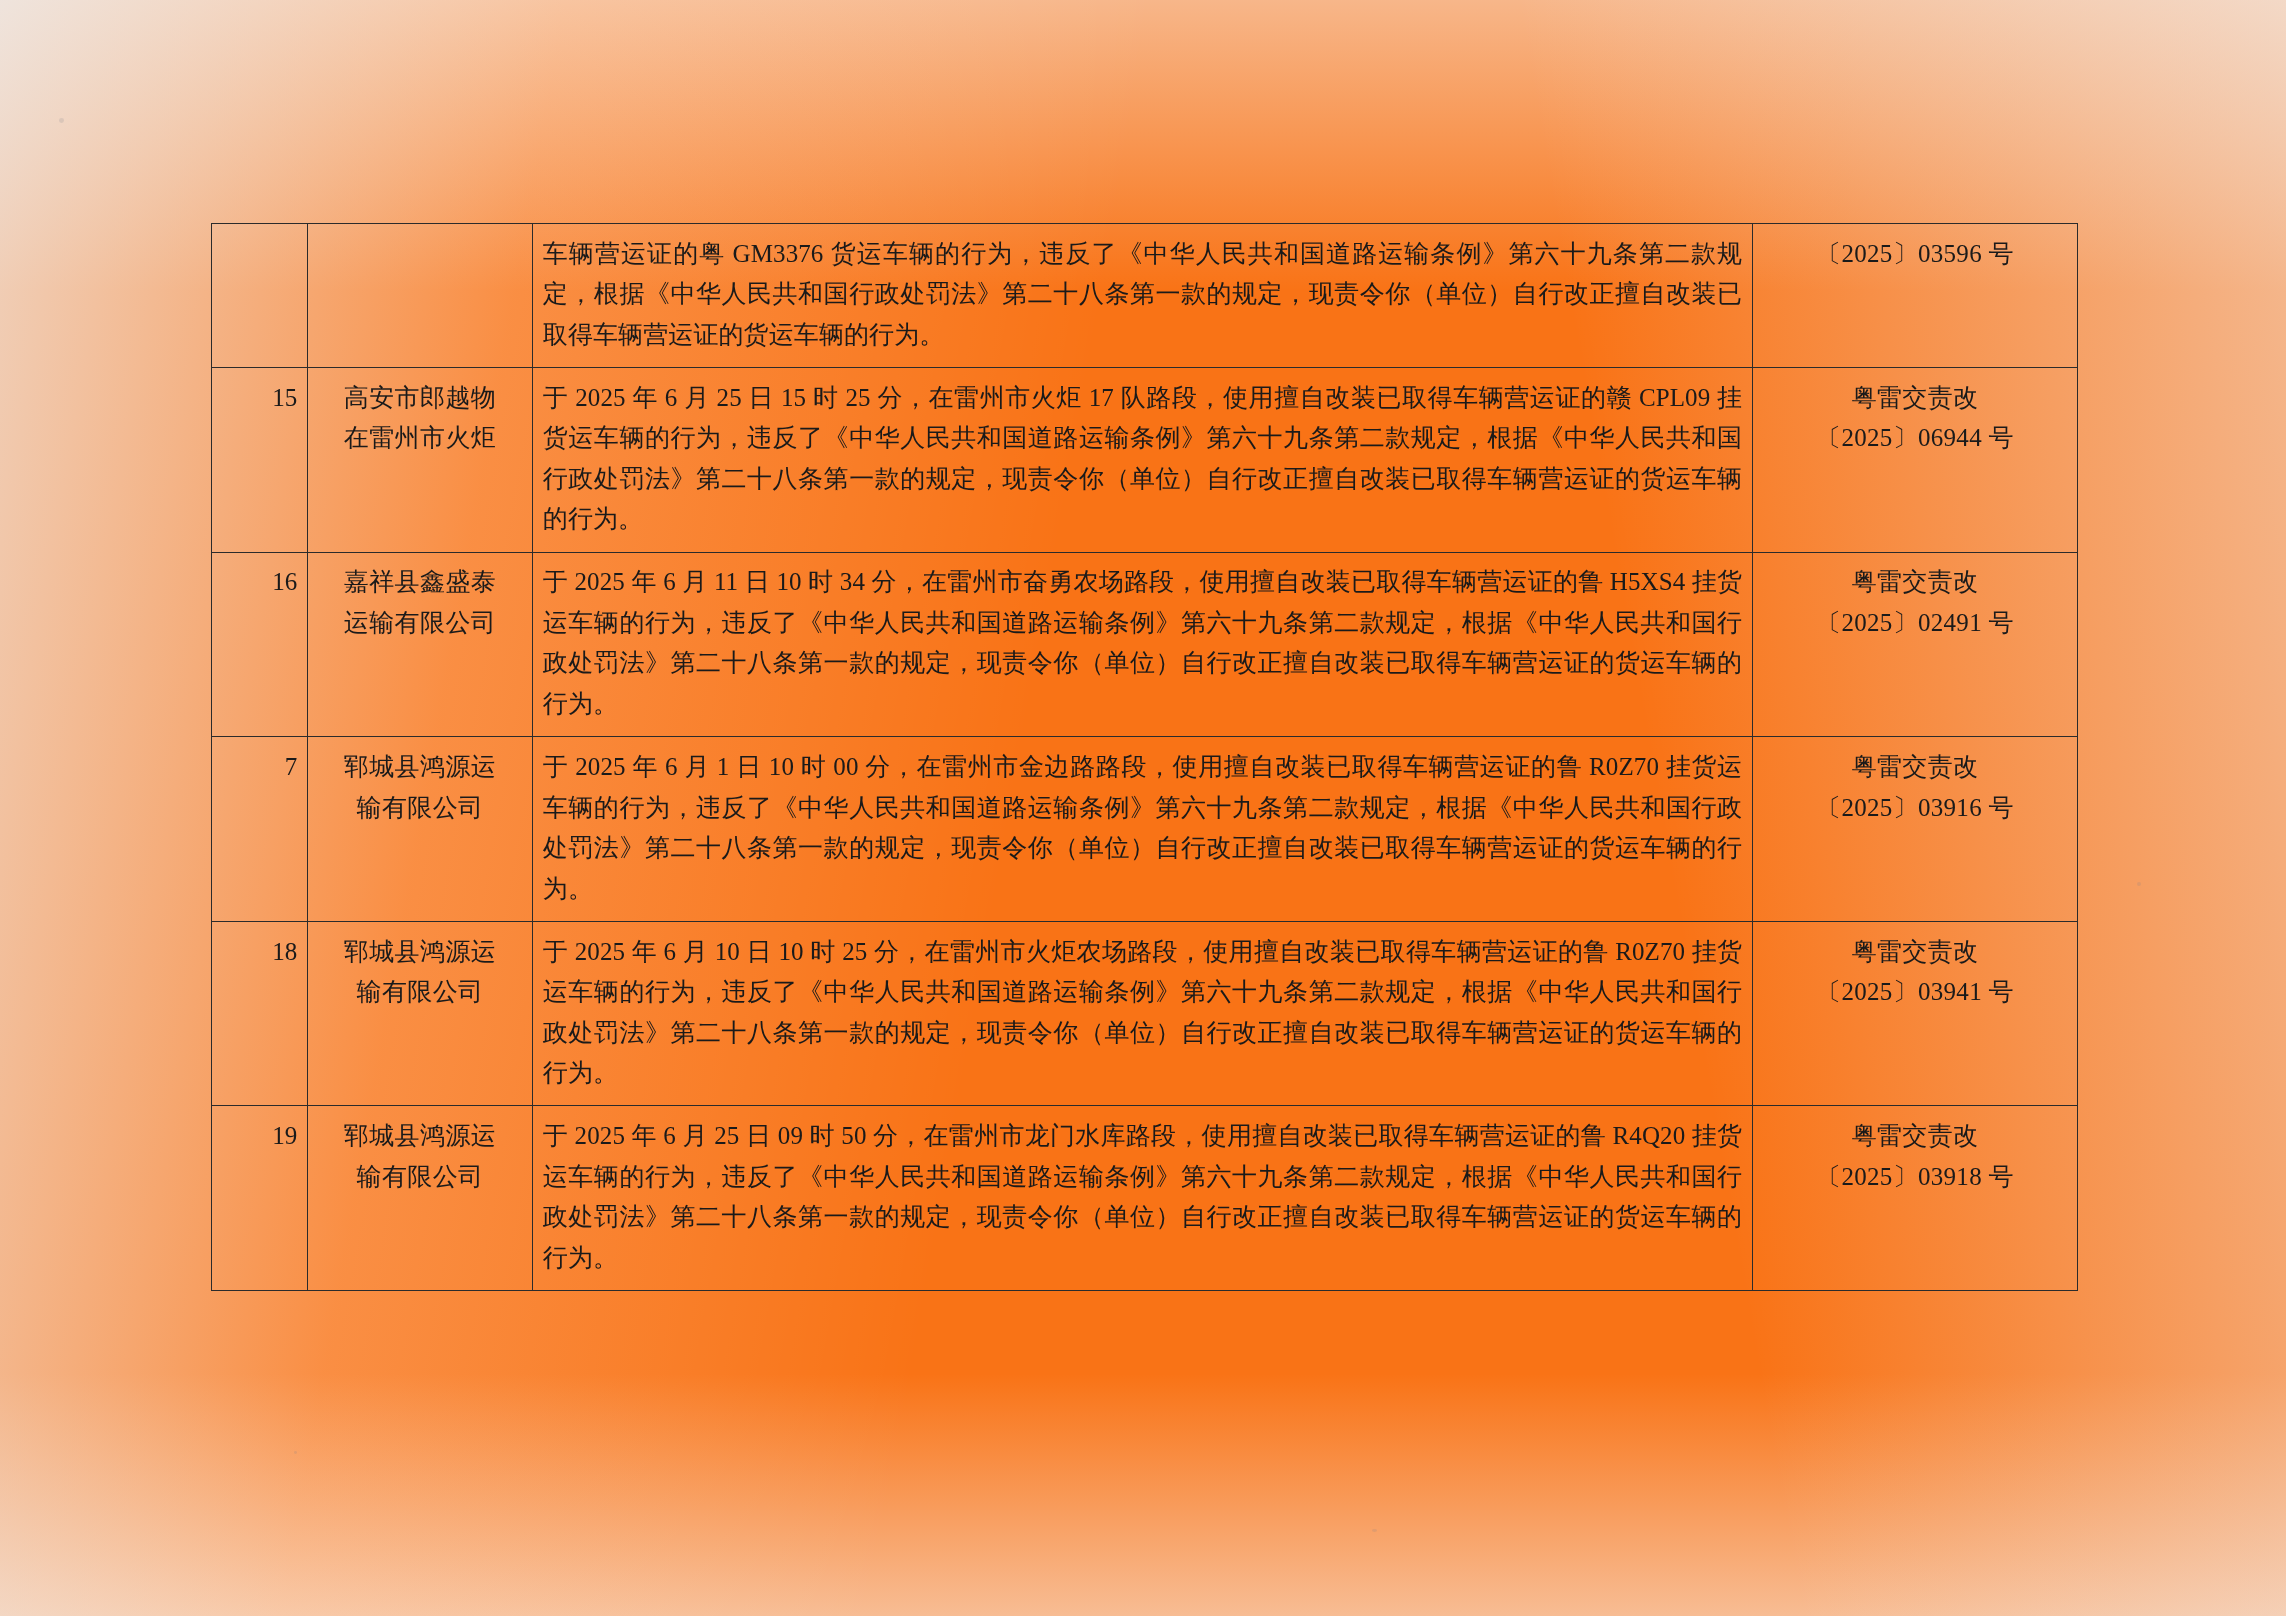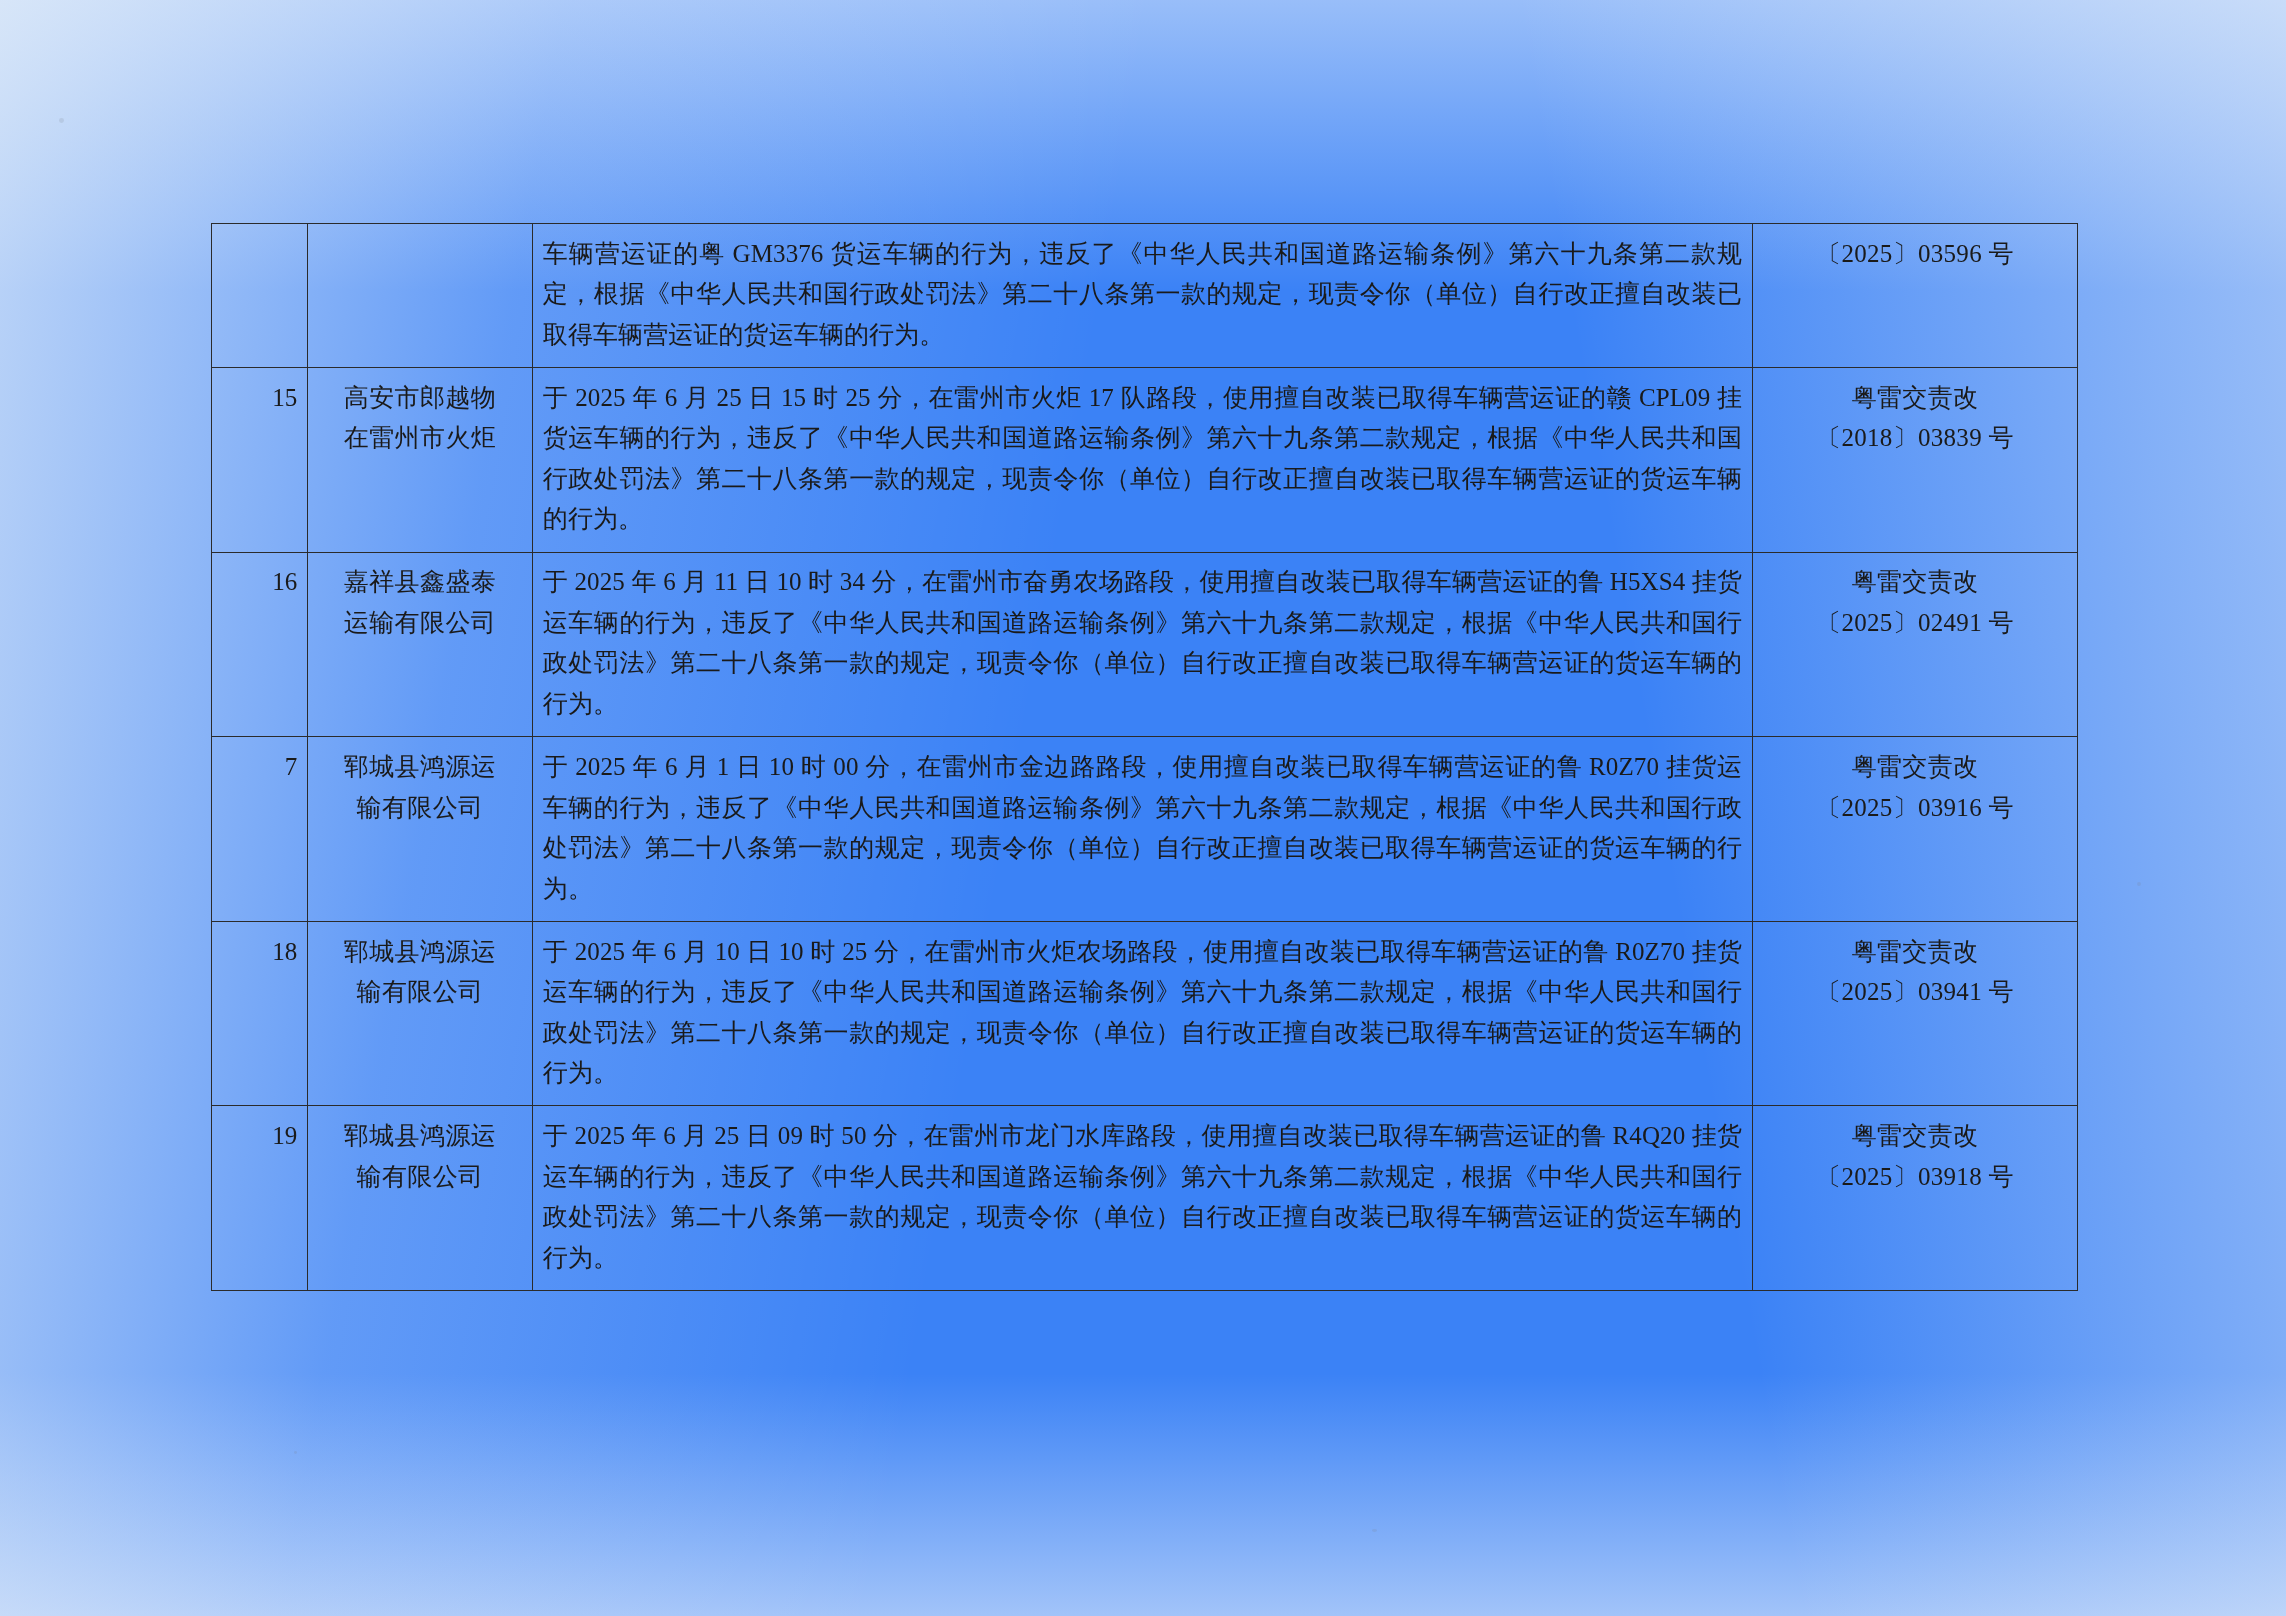--- a/index.html
+++ b/index.html
@@ -11,21 +11,21 @@
     width: 2287px;
     height: 1616px;
     font-family: "Liberation Serif", "DejaVu Serif", serif;
     color: #1a1a1a;
     position: relative;
     overflow: hidden;
   }
   .page {
     position: absolute;
     inset: 0;
-    background: #3b82f6;
+    background: #f97316;
     font-family: Liberation Serif, serif;
   }
   
   .paper-tint {
     position: absolute;
     inset: 0;
     background:
       linear-gradient(100deg, rgba(236,243,248,0.75) 0%, rgba(252,252,250,0.2) 22%, rgba(255,255,255,0) 45%),
       linear-gradient(260deg, rgba(240,245,249,0.55) 0%, rgba(255,255,255,0) 30%),
       linear-gradient(180deg, rgba(245,249,252,0.5) 0%, rgba(255,255,255,0) 18%, rgba(255,255,255,0) 85%, rgba(246,249,251,0.55) 100%);
@@ -120,21 +120,21 @@
 
         <tr>
           <td class="idx">15</td>
           <td class="name">
             <span class="line">高安市郎越物</span>
             <span class="line">在雷州市火炬</span>
           </td>
           <td class="body">于 2025 年 6 月 25 日 15 时 25 分，在雷州市火炬 17 队路段，使用擅自改装已取得车辆营运证的赣 CPL09 挂货运车辆的行为，违反了《中华人民共和国道路运输条例》第六十九条第二款规定，根据《中华人民共和国行政处罚法》第二十八条第一款的规定，现责令你（单位）自行改正擅自改装已取得车辆营运证的货运车辆的行为。</td>
           <td class="no">
             <span class="line">粤雷交责改</span>
-            <span class="line">〔2018〕03839 号</span>
+            <span class="line">〔2025〕06944 号</span>
           </td>
         </tr>
 
         <tr>
           <td class="idx">16</td>
           <td class="name">
             <span class="line">嘉祥县鑫盛泰</span>
             <span class="line">运输有限公司</span>
           </td>
           <td class="body">于 2025 年 6 月 11 日 10 时 34 分，在雷州市奋勇农场路段，使用擅自改装已取得车辆营运证的鲁 H5XS4 挂货运车辆的行为，违反了《中华人民共和国道路运输条例》第六十九条第二款规定，根据《中华人民共和国行政处罚法》第二十八条第一款的规定，现责令你（单位）自行改正擅自改装已取得车辆营运证的货运车辆的行为。</td>

